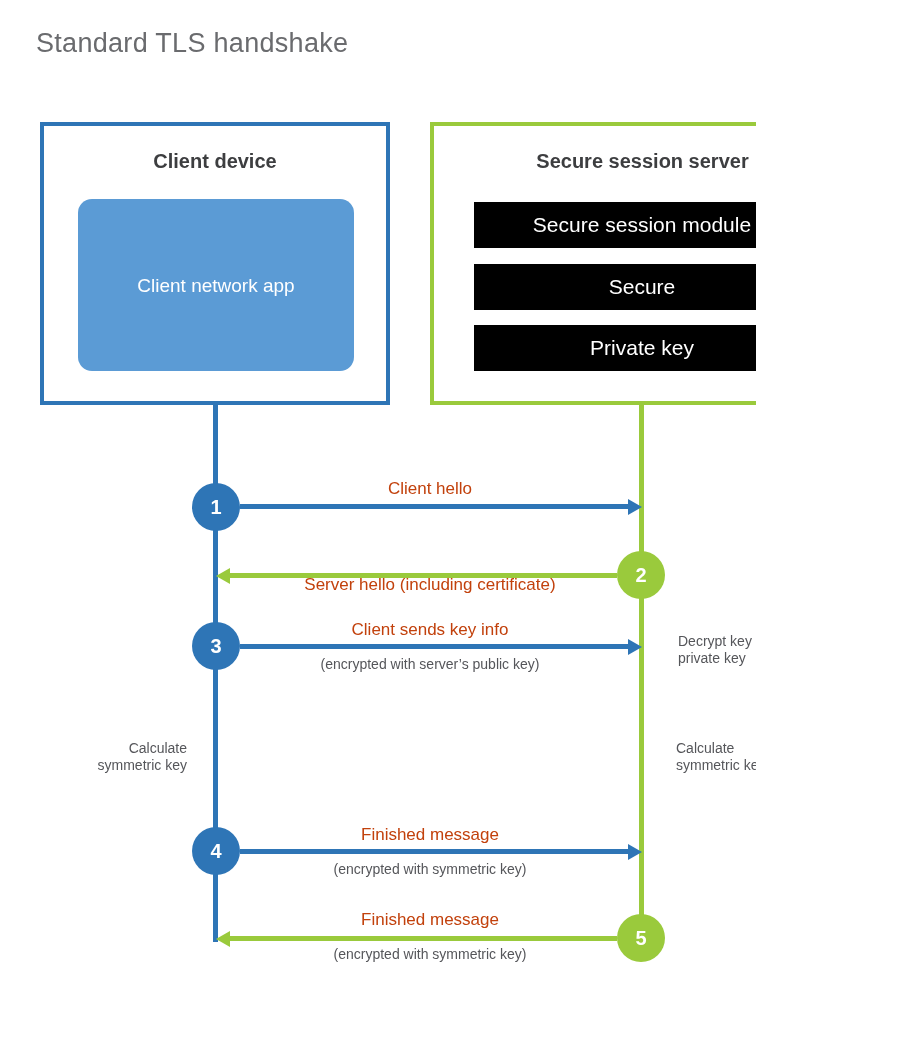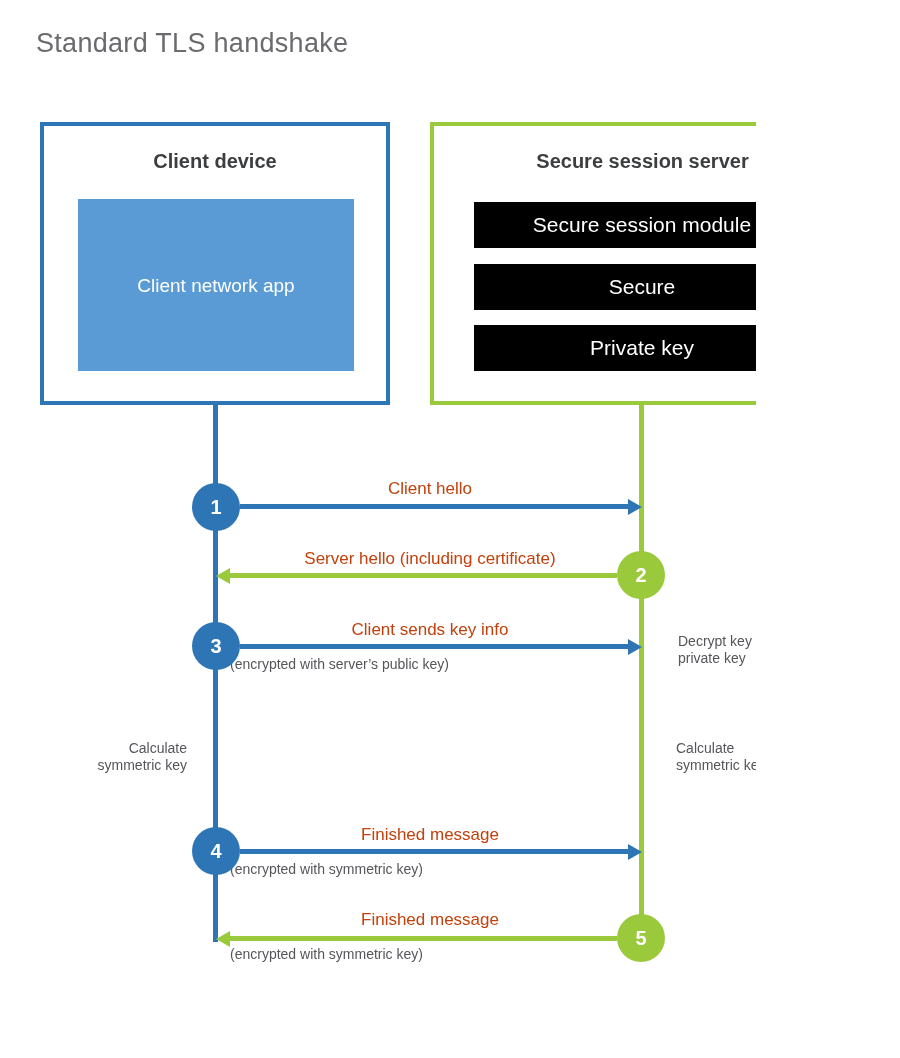--- a/index.html
+++ b/index.html
@@ -12,21 +12,21 @@
     color:#6a6b6e;letter-spacing:0.3px;
   }
   
   .entity{position:absolute;top:122px;height:283px;background:#fff;box-sizing:border-box;}
   .client-box{left:40px;width:350px;border:4px solid #2e75b6;}
   .server-box{left:430px;width:425px;border:4px solid #9aca3c;}
   .entity-title{margin-top:24px;text-align:center;font-size:20px;font-weight:bold;color:#3d3e40;}
   .app-box{
     position:absolute;left:34px;top:73px;width:276px;height:172px;background:#5b9bd5;
     color:#fff;font-size:19px;line-height:29px;display:flex;align-items:center;
-    justify-content:center;text-align:center;padding:0 40px;box-sizing:border-box;
+    justify-content:center;text-align:center;padding:0 40px;box-sizing:border-box;border-radius:14px;
   }
   .bar{
     position:absolute;left:40px;width:336px;height:46px;background:#000000;
     color:#fff;font-size:21px;line-height:46px;text-align:center;
   }
   .bar1{top:76px}.bar2{top:138px}.bar3{top:199px}
   
   .lifeline{position:absolute;width:5px;}
   .lifeline.blue{left:213px;top:405px;height:537px;background:#2e75b6;}
   .lifeline.green{left:639px;top:405px;height:533px;background:#9aca3c;}
@@ -44,22 +44,22 @@
   .ahead{position:absolute;width:0;height:0;border-top:8px solid transparent;border-bottom:8px solid transparent;}
   .ahead.right{border-left:14px solid #2e75b6;}
   .ahead.left{border-right:14px solid #9aca3c;}
   .a1l{left:240px;top:504px;width:388px}.a1h{left:628px;top:499px}
   .a2l{left:230px;top:573px;width:387px}.a2h{left:216px;top:568px}
   .a3l{left:240px;top:644px;width:388px}.a3h{left:628px;top:639px}
   .a4l{left:240px;top:849px;width:388px}.a4h{left:628px;top:844px}
   .a5l{left:230px;top:936px;width:387px}.a5h{left:216px;top:931px}
   
   .msg{position:absolute;left:230px;width:400px;text-align:center;font-size:17px;color:#c2410c;}
-  .m1{top:479px}.m2{top:549px}.m3{top:620px}.m4{top:825px}.m5{top:910px}
-  .sub{position:absolute;left:230px;width:400px;font-size:14px;color:#55565a;}
+  .m1{top:479px}.m2{top:575px}.m3{top:620px}.m4{top:825px}.m5{top:910px}
+  .sub{position:absolute;left:230px;width:400px;text-align:center;font-size:14px;color:#55565a;}
   .s3{top:656px}.s4{top:861px}.s5{top:946px}
   
   .note{position:absolute;font-size:14px;color:#55565a;line-height:17px;}
   .note-decrypt{left:678px;top:633px;width:126px;}
   .note-calc-left{left:87px;top:740px;width:100px;text-align:right;}
   .note-calc-right{left:676px;top:740px;width:110px;text-align:left;}
 </style>
 </head>
 <body>
 

